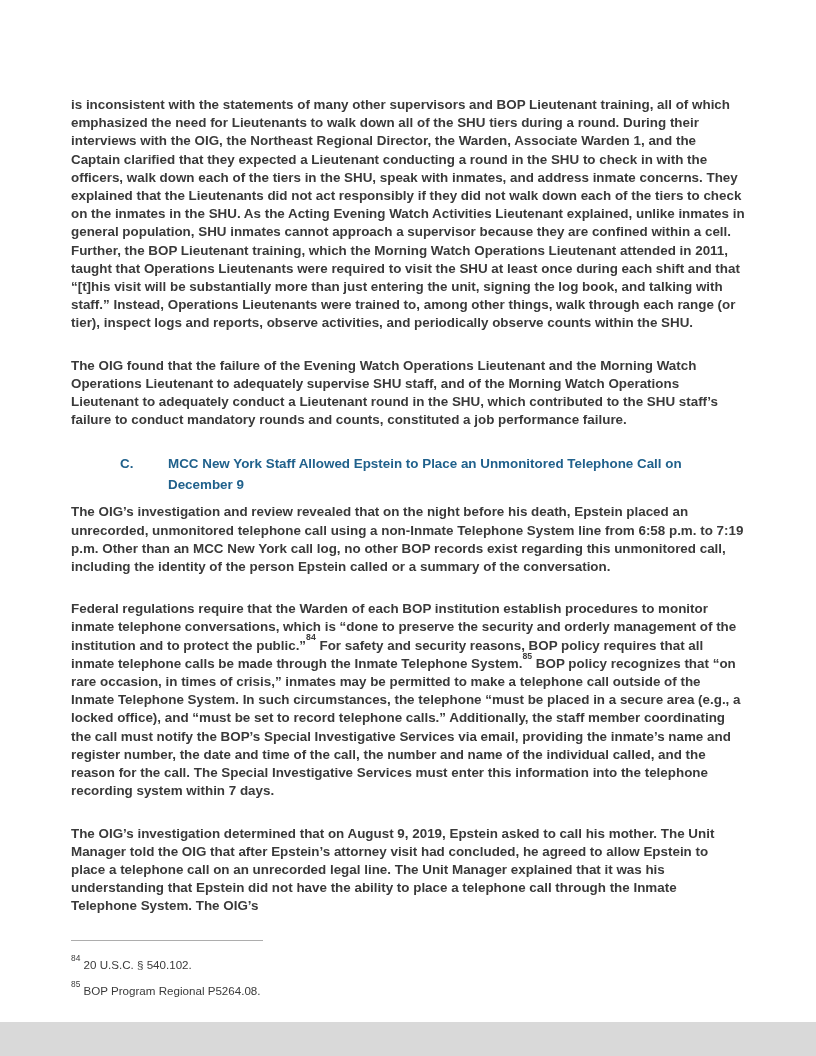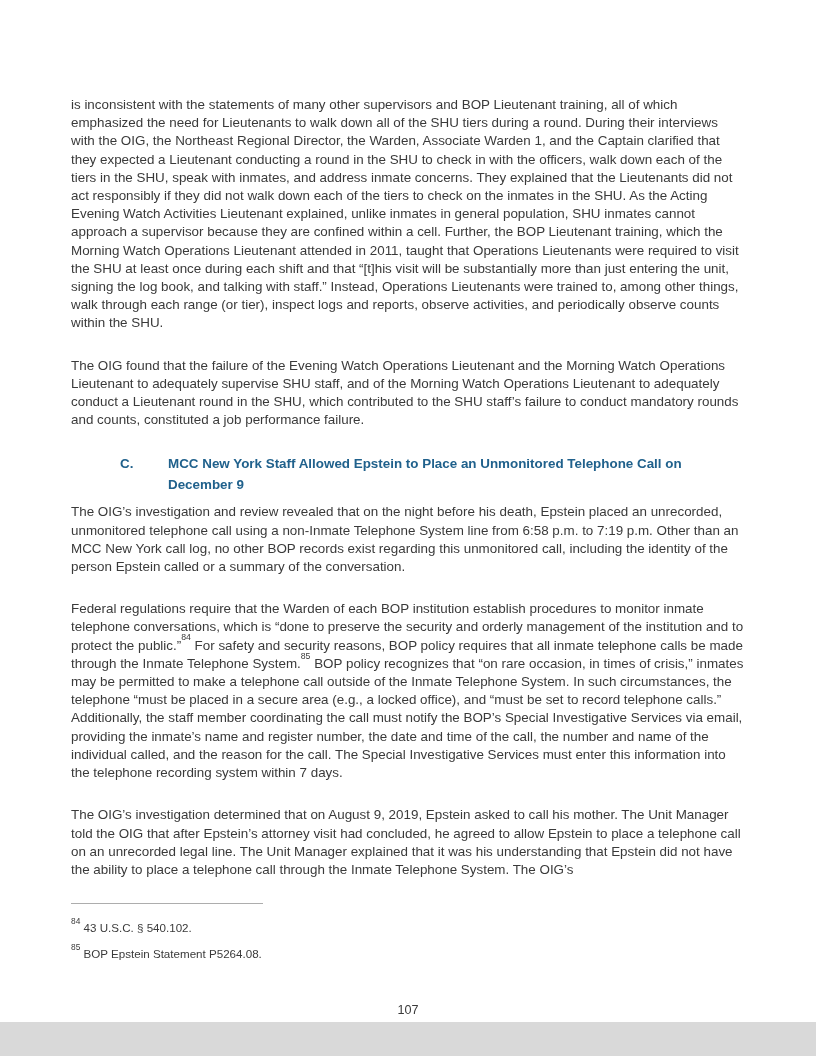--- a/index.html
+++ b/index.html
@@ -14,20 +14,21 @@
   }
   .page { width: 816px; height: 1056px; position: relative; }
   .content {
     padding: 96px 71px 0 71px;
     font-size: 13.4px;
     line-height: 18.2px;
     text-align: left;
   }
   p.body-para {
     margin: 0 0 24px 0;
+    font-weight: bold;
   }
   .heading {
     display: flex;
     margin: 0 0 8px 49px;
     color: #20618c;
     font-weight: bold;
     line-height: 21px;
   }
   .h-label {
     flex: 0 0 48px;
@@ -89,25 +90,25 @@
     <p class="body-para">The OIG’s investigation and review revealed that on the night before his death, Epstein placed an unrecorded, unmonitored telephone call using a non-Inmate Telephone System line from 6:58 p.m. to 7:19 p.m.  Other than an MCC New York call log, no other BOP records exist regarding this unmonitored call, including the identity of the person Epstein called or a summary of the conversation.</p>
 
     <p class="body-para">Federal regulations require that the Warden of each BOP institution establish procedures to monitor inmate telephone conversations, which is “done to preserve the security and orderly management of the institution and to protect the public.”<sup class="fn-ref">84</sup>  For safety and security reasons, BOP policy requires that all inmate telephone calls be made through the Inmate Telephone System.<sup class="fn-ref">85</sup>  BOP policy recognizes that “on rare occasion, in times of crisis,” inmates may be permitted to make a telephone call outside of the Inmate Telephone System.  In such circumstances, the telephone “must be placed in a secure area (e.g., a locked office), and “must be set to record telephone calls.”  Additionally, the staff member coordinating the call must notify the BOP’s Special Investigative Services via email, providing the inmate’s name and register number, the date and time of the call, the number and name of the individual called, and the reason for the call.  The Special Investigative Services must enter this information into the telephone recording system within 7 days.</p>
 
     <p class="body-para">The OIG’s investigation determined that on August 9, 2019, Epstein asked to call his mother.  The Unit Manager told the OIG that after Epstein’s attorney visit had concluded, he agreed to allow Epstein to place a telephone call on an unrecorded legal line.  The Unit Manager explained that it was his understanding that Epstein did not have the ability to place a telephone call through the Inmate Telephone System.  The OIG’s</p>
 
     <div class="fsep"></div>
 
     <div class="footnote">
       <sup>84</sup>
-      <span>43 U.S.C. § 540.102.</span>
+      <span>20 U.S.C. § 540.102.</span>
     </div>
 
     <div class="footnote">
       <sup>85</sup>
-      <span>BOP Epstein Statement P5264.08.</span>
+      <span>BOP Program Regional P5264.08.</span>
     </div>
 
     <div class="page-number">107</div>
   </div>
 
   <div class="bottom-strip"></div>
 </div>
 
 </body></html>

